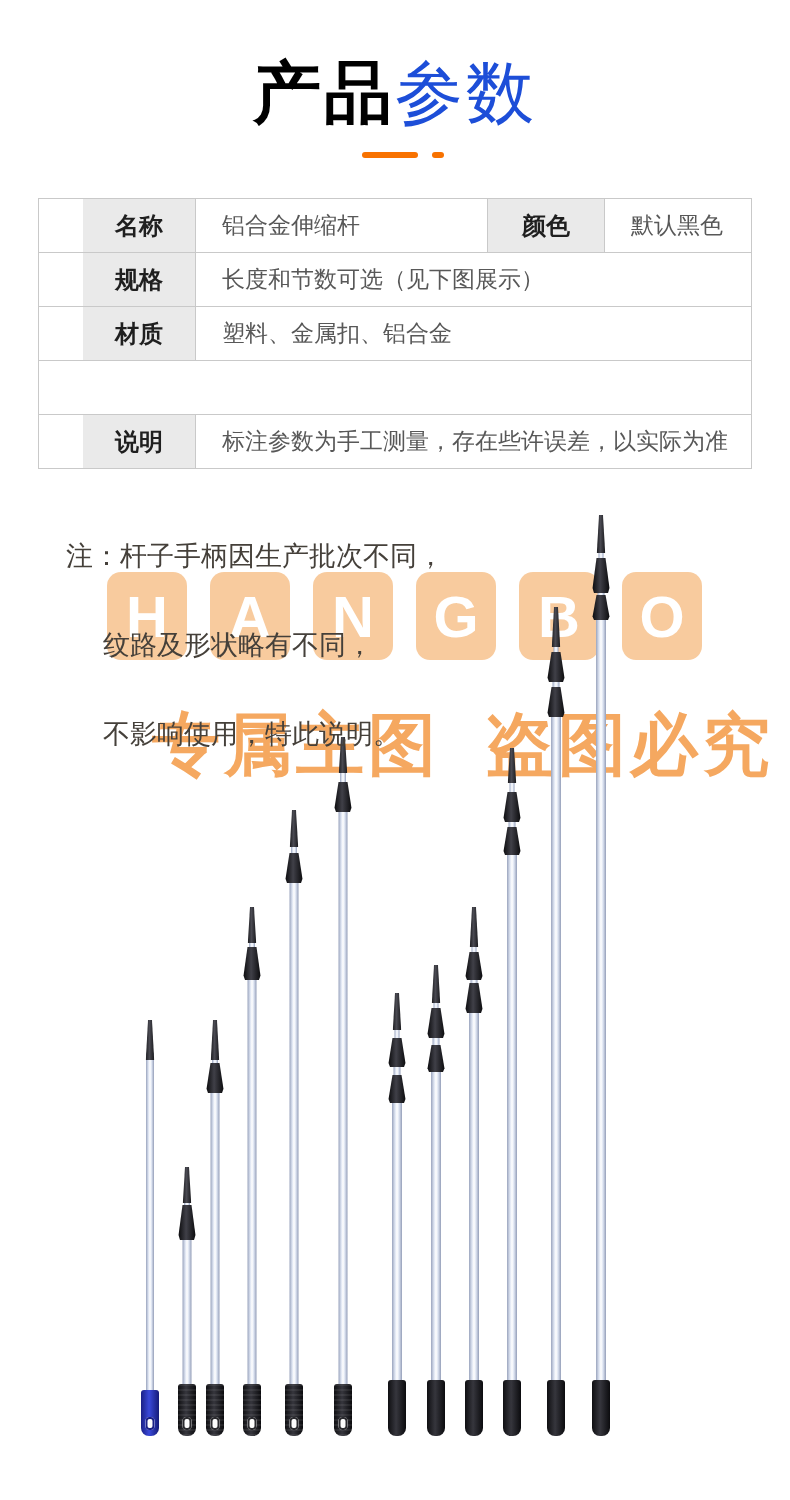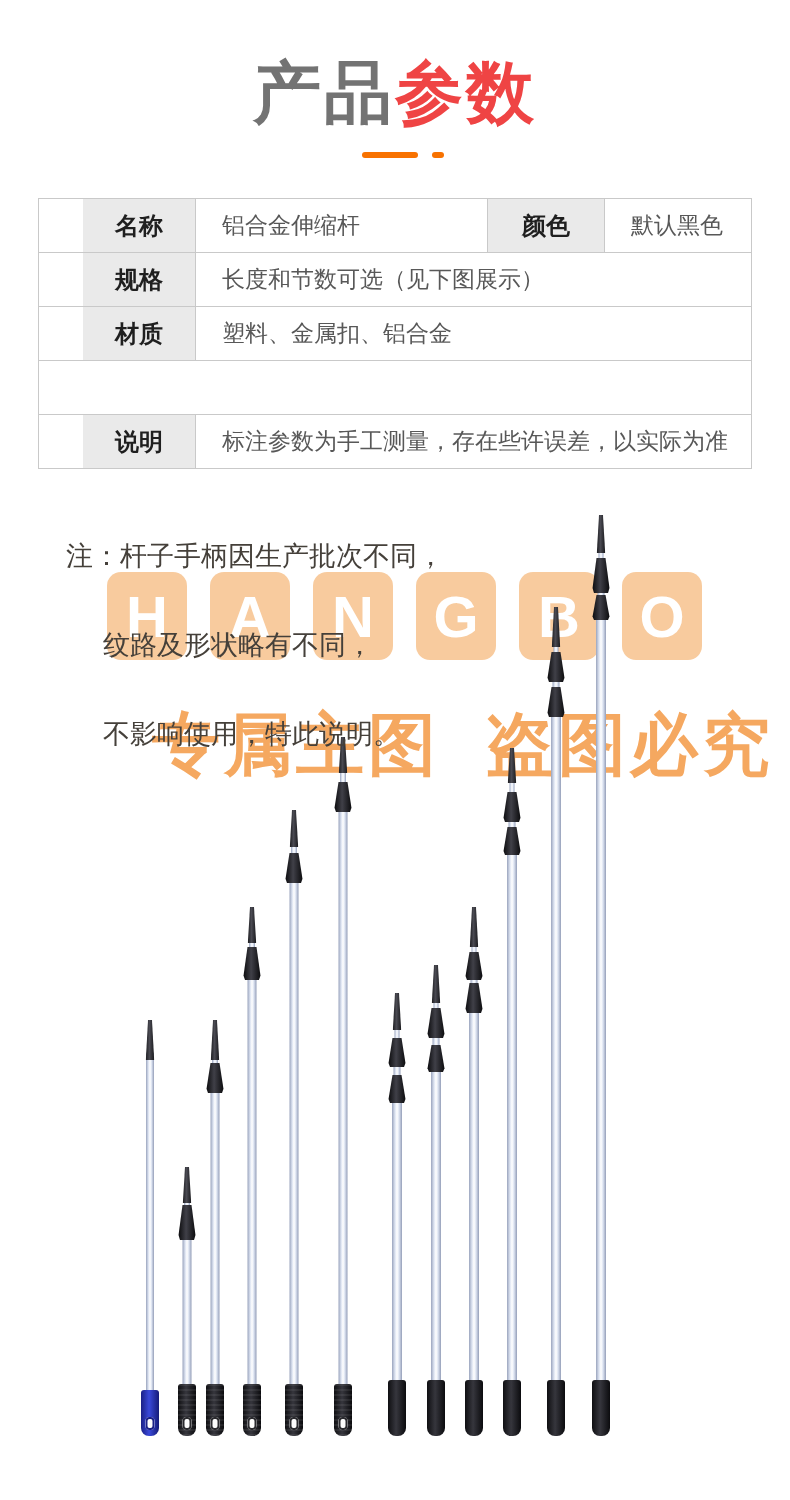--- a/index.html
+++ b/index.html
@@ -3,22 +3,22 @@
 <meta charset="utf-8">
 <style>
   html,body{margin:0;padding:0;background:#ffffff;}
   .canvas{
     position:relative;width:790px;height:1500px;background:#ffffff;
     overflow:hidden;font-family:"Liberation Sans",sans-serif;
   }
   
   .title-row{position:absolute;top:52px;left:0;width:100%;text-align:center;
     font-size:68px;line-height:80px;letter-spacing:3px;white-space:nowrap;}
-  .title-bold{font-weight:900;color:#737373;}
-  .title-light{font-weight:700;color:#ef4444;}
+  .title-bold{font-weight:900;color:#000000;}
+  .title-light{font-weight:400;color:#1d4ed8;}
   .dash{position:absolute;height:6px;border-radius:3px;}
   .dash-long{left:362px;top:152px;width:56px;}
   .dash-short{left:432px;top:152px;width:12px;}
   
   .spec-table{position:absolute;left:38px;top:198px;width:714px;
     border:1px solid #c9c9c9;border-bottom:none;box-sizing:border-box;}
   .spec-row{display:flex;height:54px;box-sizing:border-box;border-bottom:1px solid #c9c9c9;padding-left:44px;}
   .cell{box-sizing:border-box;display:flex;align-items:center;overflow:hidden;white-space:nowrap;}
   .cell.label{justify-content:center;background:#eaeaea;font-weight:bold;color:#1f1f1f;font-size:24px;}
   .cell.value{padding-left:26px;color:#585858;font-size:23px;border-left:1px solid #c9c9c9;}

